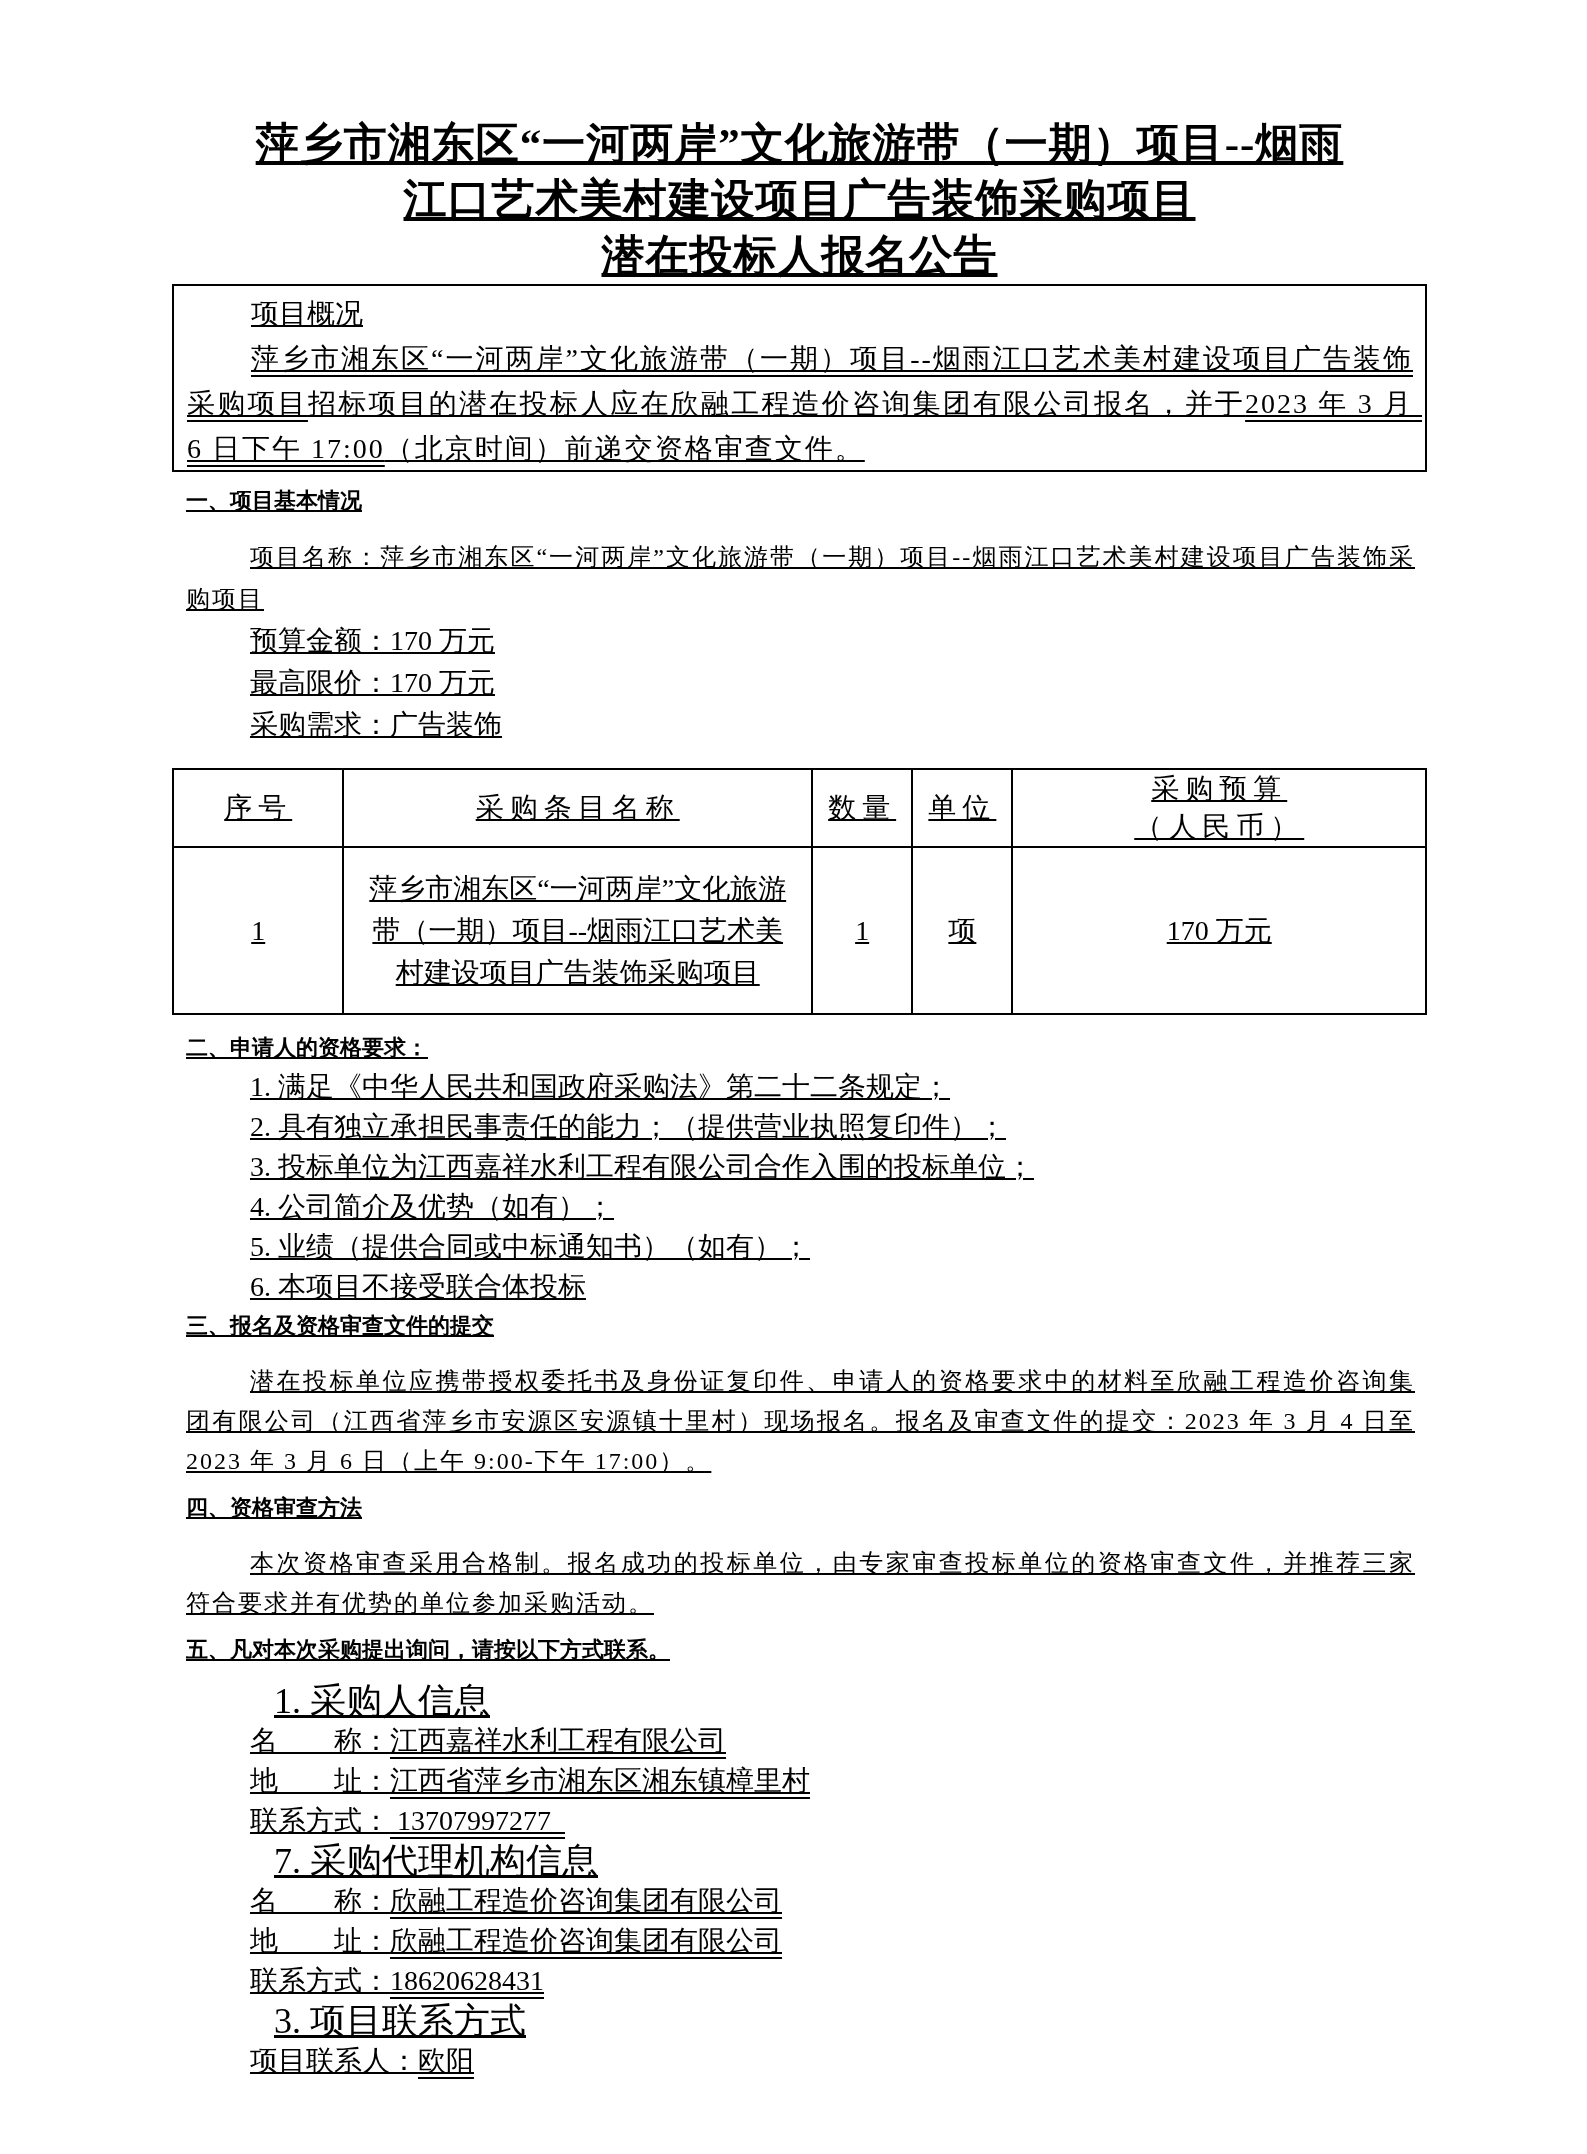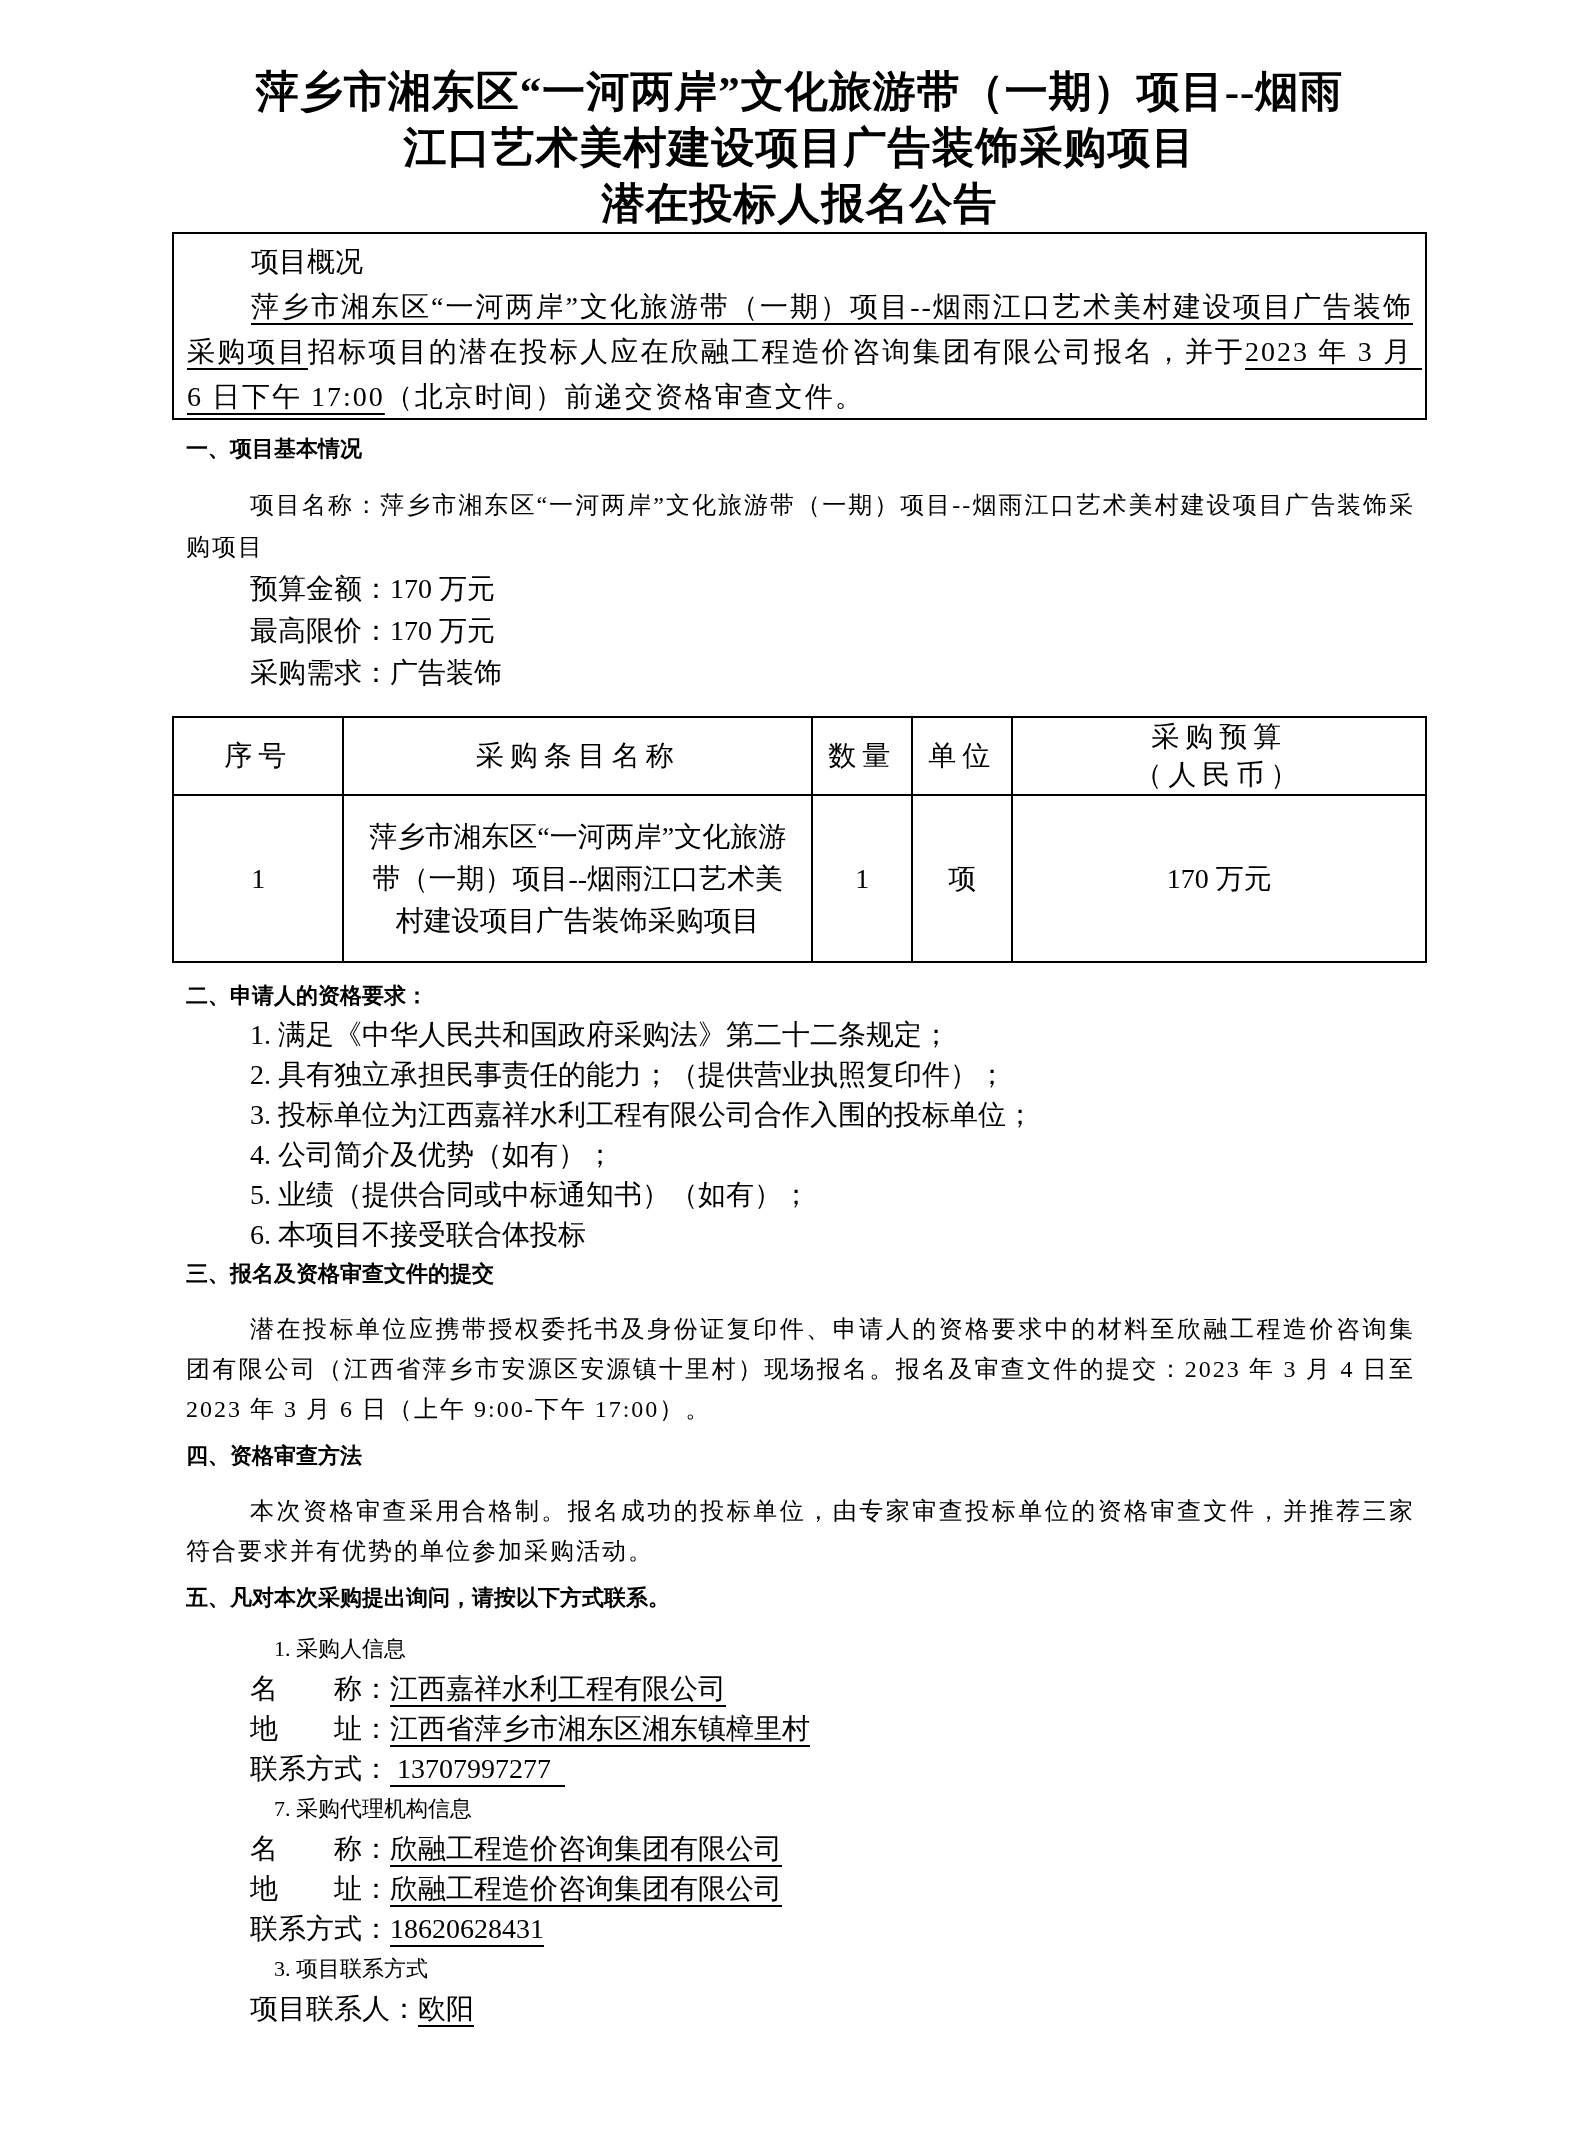--- a/index.html
+++ b/index.html
@@ -1,21 +1,21 @@
 <!DOCTYPE html>
 <html><head>
 <meta charset="utf-8">
 <style>
   html,body{margin:0;padding:0;}
   body{
     width:1587px;height:2154px;background:#ffffff;color:#000000;
     font-family:"Liberation Serif","DejaVu Serif",serif;
     overflow:hidden;position:relative;
   }
-  .page{width:1255px;margin-left:172px;padding-top:64px;}
+  .page{width:1255px;margin-left:172px;padding-top:116px;text-decoration:underline;}
 
   
   .title{
     text-align:center;font-weight:bold;font-size:43px;line-height:56px;
     font-family:"Liberation Serif","DejaVu Serif",serif;letter-spacing:1px;
   }
 
   
   .obox{
     border:2px solid #000;box-sizing:border-box;height:188px;
@@ -49,21 +49,21 @@
   .ptable{width:100%;border-collapse:collapse;table-layout:fixed;margin-top:22px;font-size:28px;}
   .ptable th,.ptable td{border:2px solid #000;font-weight:normal;text-align:center;vertical-align:middle;padding:0;}
   .ptable thead tr{height:61px;}
   .ptable tbody tr{height:167px;}
   .ptable th{letter-spacing:6px;}
   .cell-name{padding:0 24px !important;line-height:42px;}
   .budget-head div{line-height:38px;letter-spacing:6px;}
 
   
   .contacts{margin-left:14px;margin-top:12px;}
-  .gtitle{font-size:22px;line-height:40px;padding-left:88px;}
+  .gtitle{font-size:36px;line-height:40px;padding-left:88px;}
   .cline{font-size:28px;line-height:40px;padding-left:64px;}
 
   .u{
     text-decoration:underline;
     text-decoration-thickness:2px;
     text-underline-offset:7px;
     white-space:pre-wrap;
   }
 </style>
 </head>

